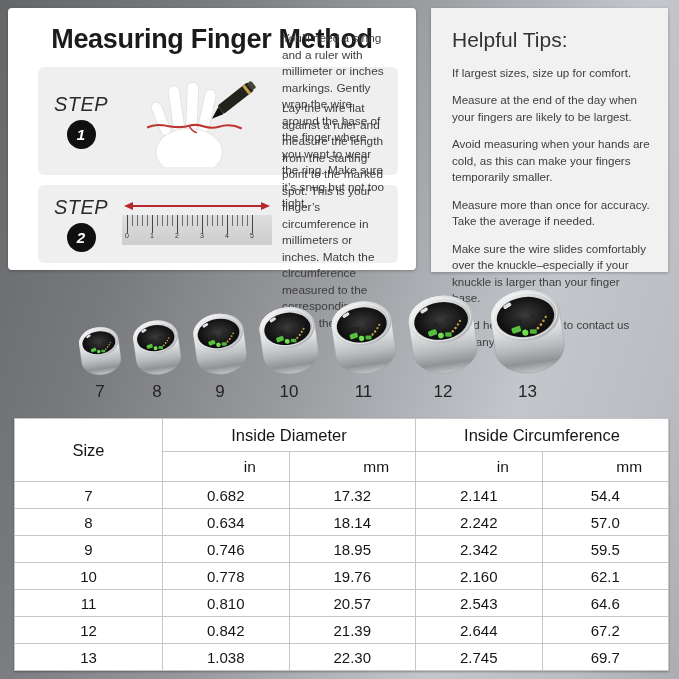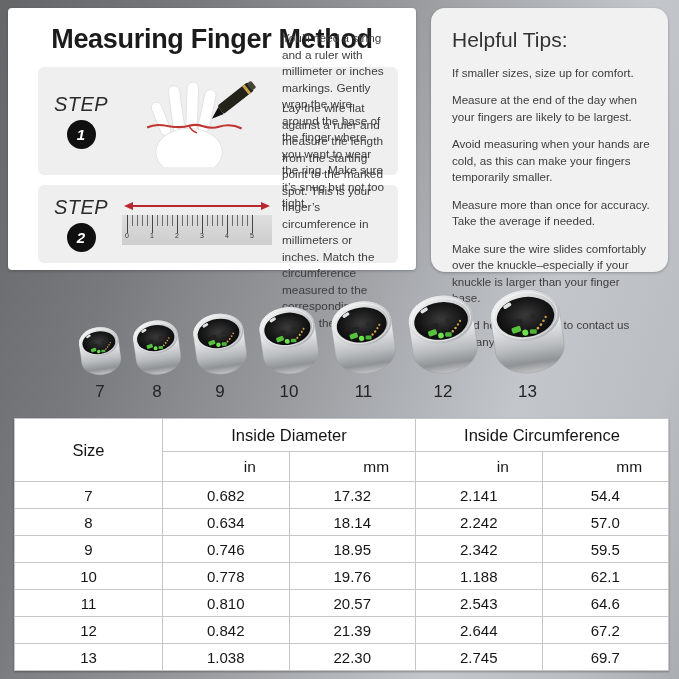--- a/index.html
+++ b/index.html
@@ -60,21 +60,21 @@
     background-position:5px 0,5px 0;
     background-repeat:no-repeat;
   }
   .ruler .rn{
     position:absolute;top:17px;font-size:7px;color:#333;width:8px;text-align:center;
   }
 
   
   .tips-card{
     position:absolute;left:431px;top:8px;width:237px;height:264px;
-    background:#f1f1f1;border-radius:14px;box-shadow:0 1px 3px rgba(0,0,0,.25);
+    background:#f1f1f1;border-radius:0;box-shadow:0 1px 3px rgba(0,0,0,.25);
     padding:20px 18px 12px 21px;box-sizing:border-box;
   }
   .tips-title{margin:0 0 13px;font-size:21px;font-weight:400;color:#333;}
   .tip{margin:0 0 11px;font-size:11.6px;line-height:1.42;color:#3d3d3d;}
 
   
   .rings-row{
     position:absolute;left:78px;top:278px;height:124px;
     display:flex;align-items:flex-end;gap:10px;
   }
@@ -192,21 +192,21 @@
           <span class="rn" style="left:101px">4</span>
           <span class="rn" style="left:126px">5</span>
         </div>
       </div>
       <p class="step-text">Lay the wire flat against a ruler and measure the length from the starting point to the marked spot. This is your finger’s circumference in millimeters or inches. Match the circumference measured to the corresponding ring size in the chart below.</p>
     </div>
   </section>
 
   <aside class="tips-card">
     <h2 class="tips-title">Helpful Tips:</h2>
-    <p class="tip">If smaller sizes, size up for comfort.</p>
+    <p class="tip">If largest sizes, size up for comfort.</p>
     <p class="tip">Measure at the end of the day when your fingers are likely to be largest.</p>
     <p class="tip">Avoid measuring when your hands are cold, as this can make your fingers temporarily smaller.</p>
     <p class="tip">Measure more than once for accuracy. Take the average if needed.</p>
     <p class="tip">Make sure the wire slides comfortably over the knuckle–especially if your knuckle is larger than your finger base.</p>
     <p class="tip">Need help? Feel free to contact us with any questions!</p>
   </aside>
 
   <div class="rings-row">
     <figure class="ring-item">
       <svg width="44" height="52">
@@ -292,21 +292,21 @@
         <td>9</td>
         <td>0.746</td>
         <td>18.95</td>
         <td>2.342</td>
         <td>59.5</td>
       </tr>
       <tr>
         <td>10</td>
         <td>0.778</td>
         <td>19.76</td>
-        <td>1.188</td>
+        <td>2.160</td>
         <td>62.1</td>
       </tr>
       <tr>
         <td>11</td>
         <td>0.810</td>
         <td>20.57</td>
         <td>2.543</td>
         <td>64.6</td>
       </tr>
       <tr>

